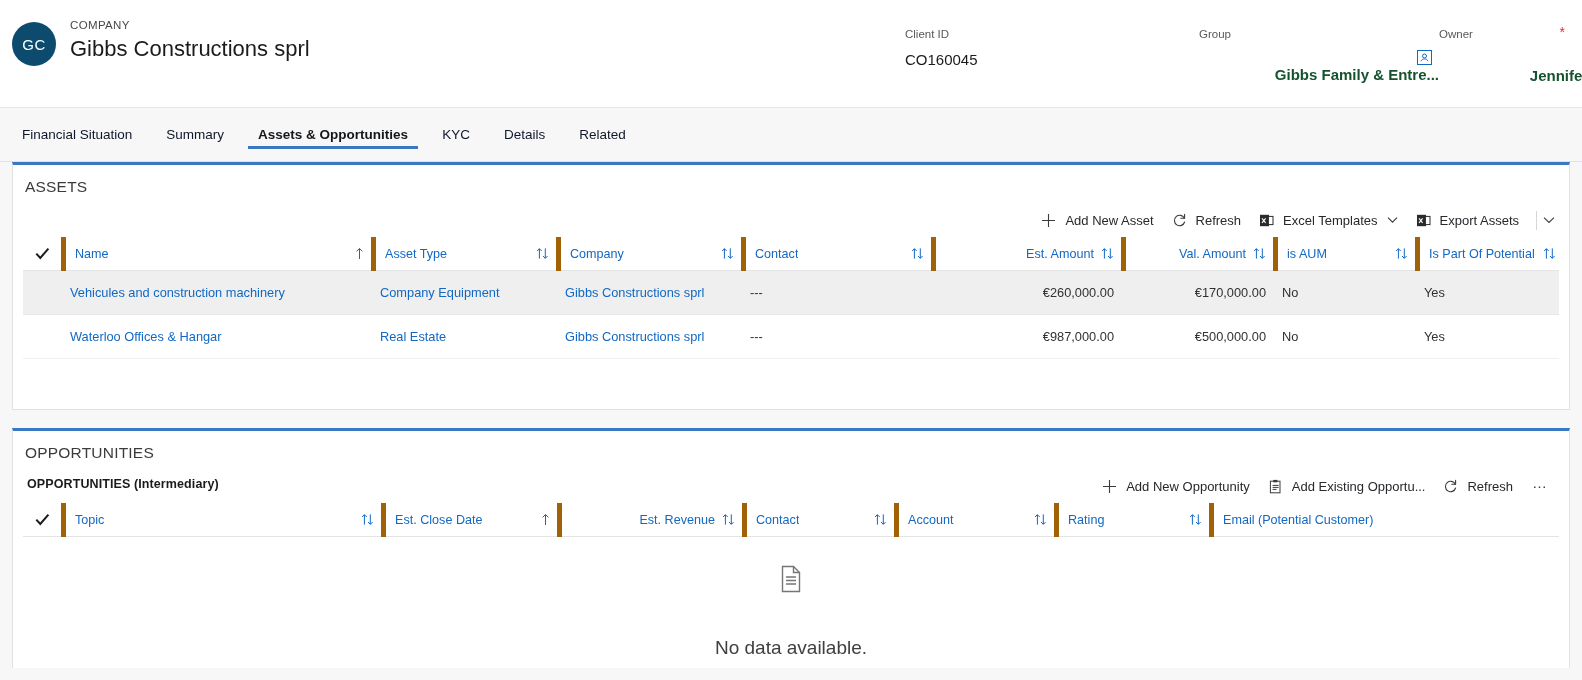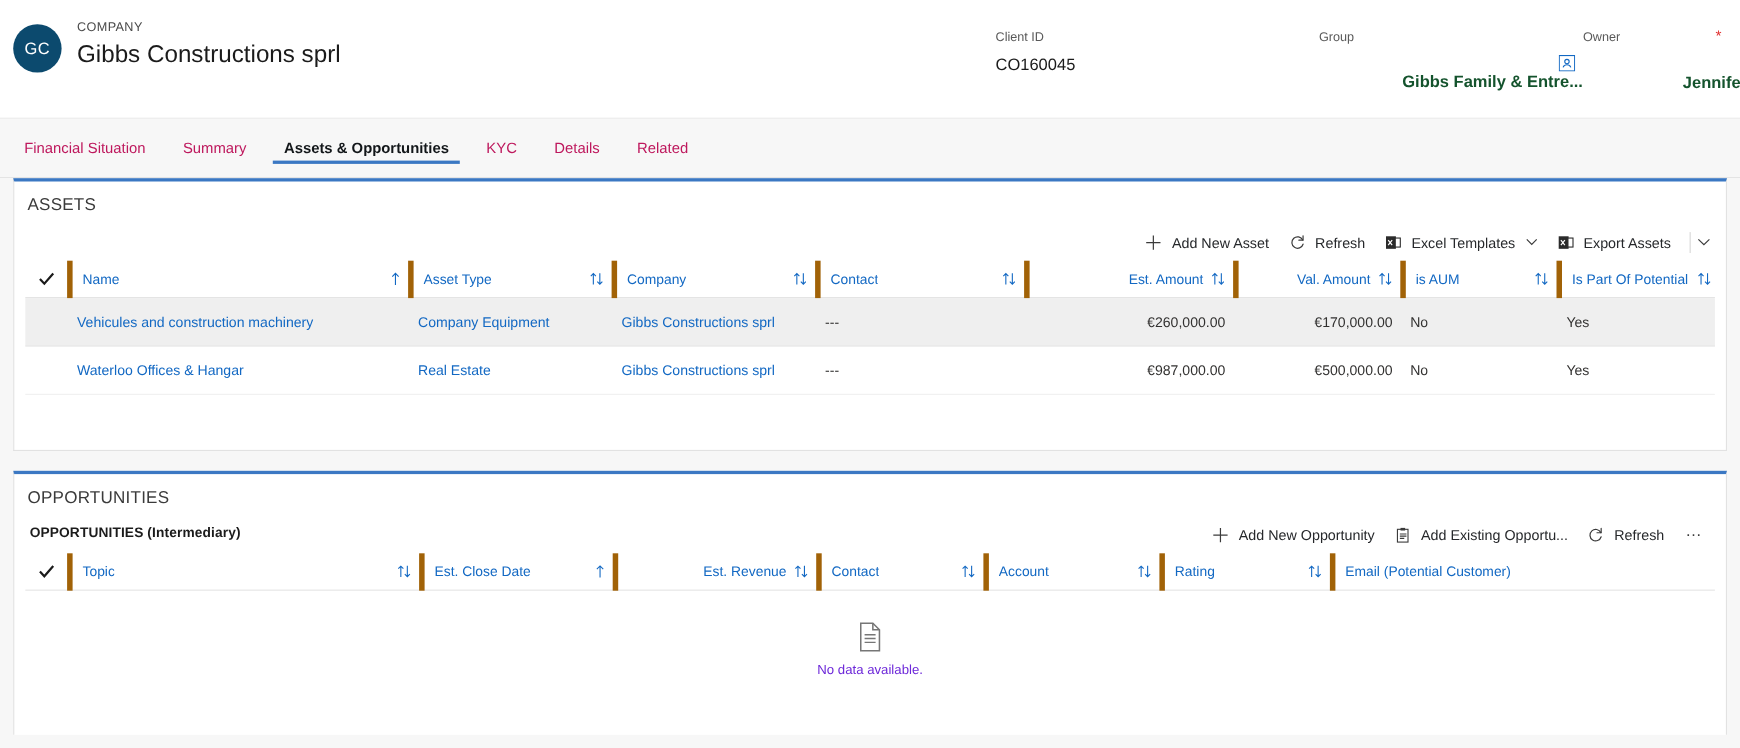--- a/index.html
+++ b/index.html
@@ -68,21 +68,21 @@
 
   
   .tabbar {
     position: relative; height: 54px;
     background: #f7f7f7;
     border-bottom: 1px solid #e1e1e1;
     display: flex; align-items: center;
     padding-left: 12px;
   }
   .tab {
-    font-size: 13.5px; color: #be185d;
+    font-size: 13.5px; color: #0f172a;
     padding: 0 10px; height: 54px; line-height: 54px;
     position: relative; cursor: pointer; white-space: nowrap;
     margin-right: 14px;
   }
   .tab.active { color: #13171a; font-weight: 700; }
   .tab.active:after {
     content:""; position: absolute; left: 0; right: 0; bottom: 13px;
     height: 3px; background: #3b78c3;
   }
 
@@ -167,21 +167,21 @@
   .gr-cell.num { justify-content: flex-end; }
   .gr-cell.link { color: #1268c3; }
   .gr-cell .cell-txt { overflow: hidden; text-overflow: ellipsis; white-space: nowrap; }
 
   
   .empty {
     display: flex; flex-direction: column; align-items: center;
     padding-top: 28px;
   }
   .empty-ico { margin-bottom: 9px; }
-  .empty-txt { font-size: 12px; color: #6d28d9; }
+  .empty-txt { font-size: 19px; color: #404040; margin-top: 35px; }
 
   .svg-ico { display: block; }
 </style>
 </head>
 <body>
 
 <div class="page">
 
   <div class="header">
     <div class="hdr-left">

